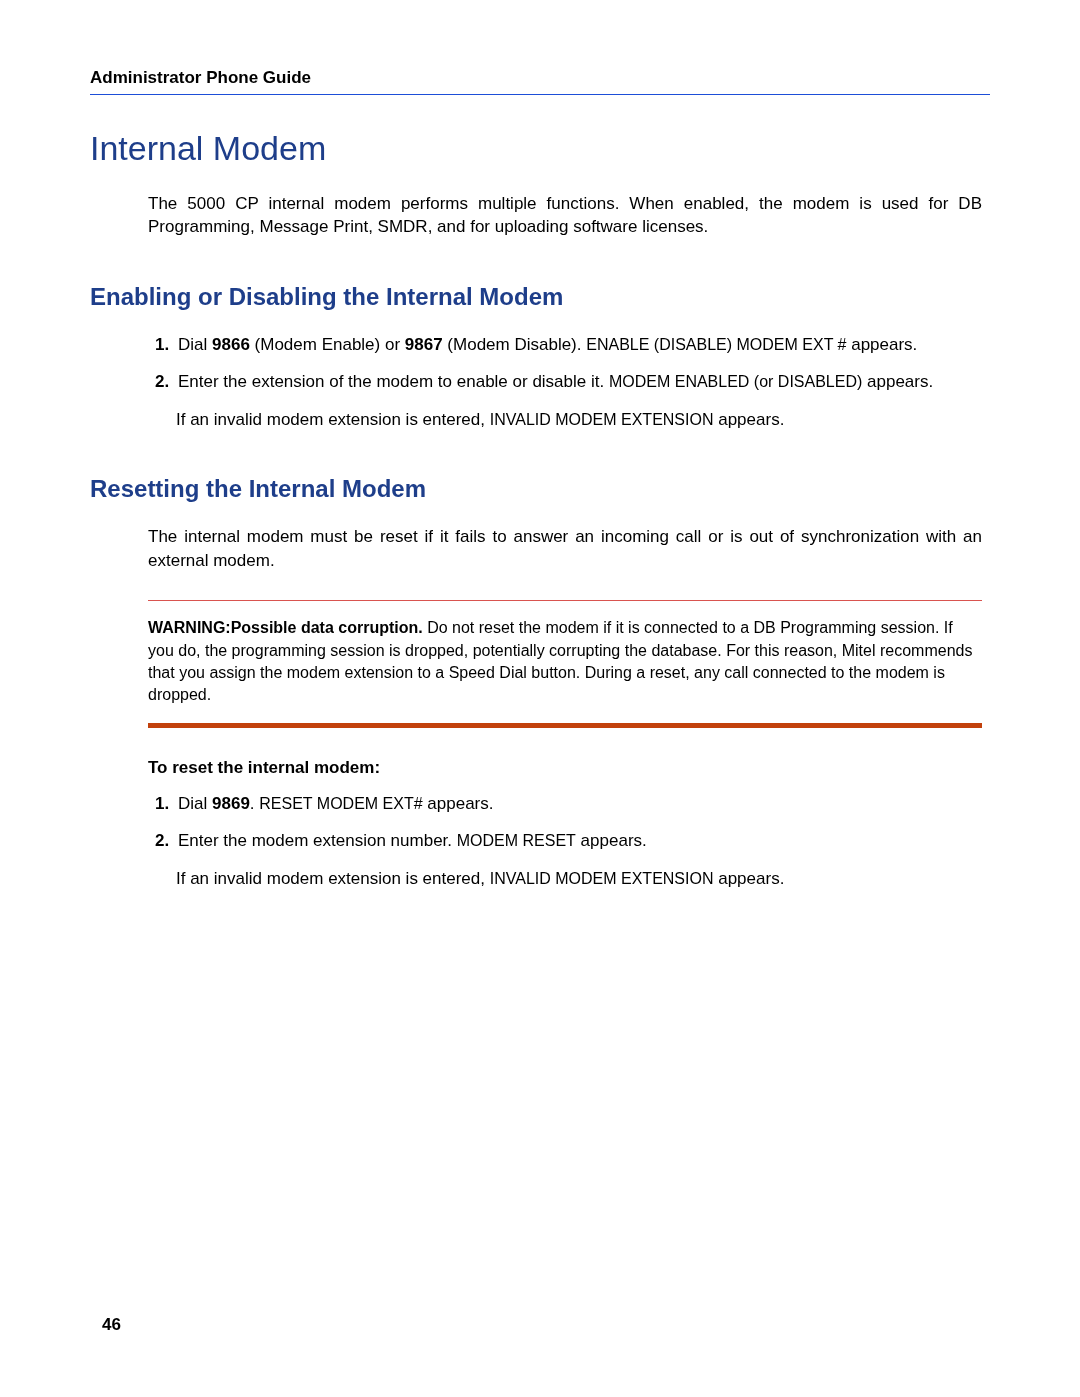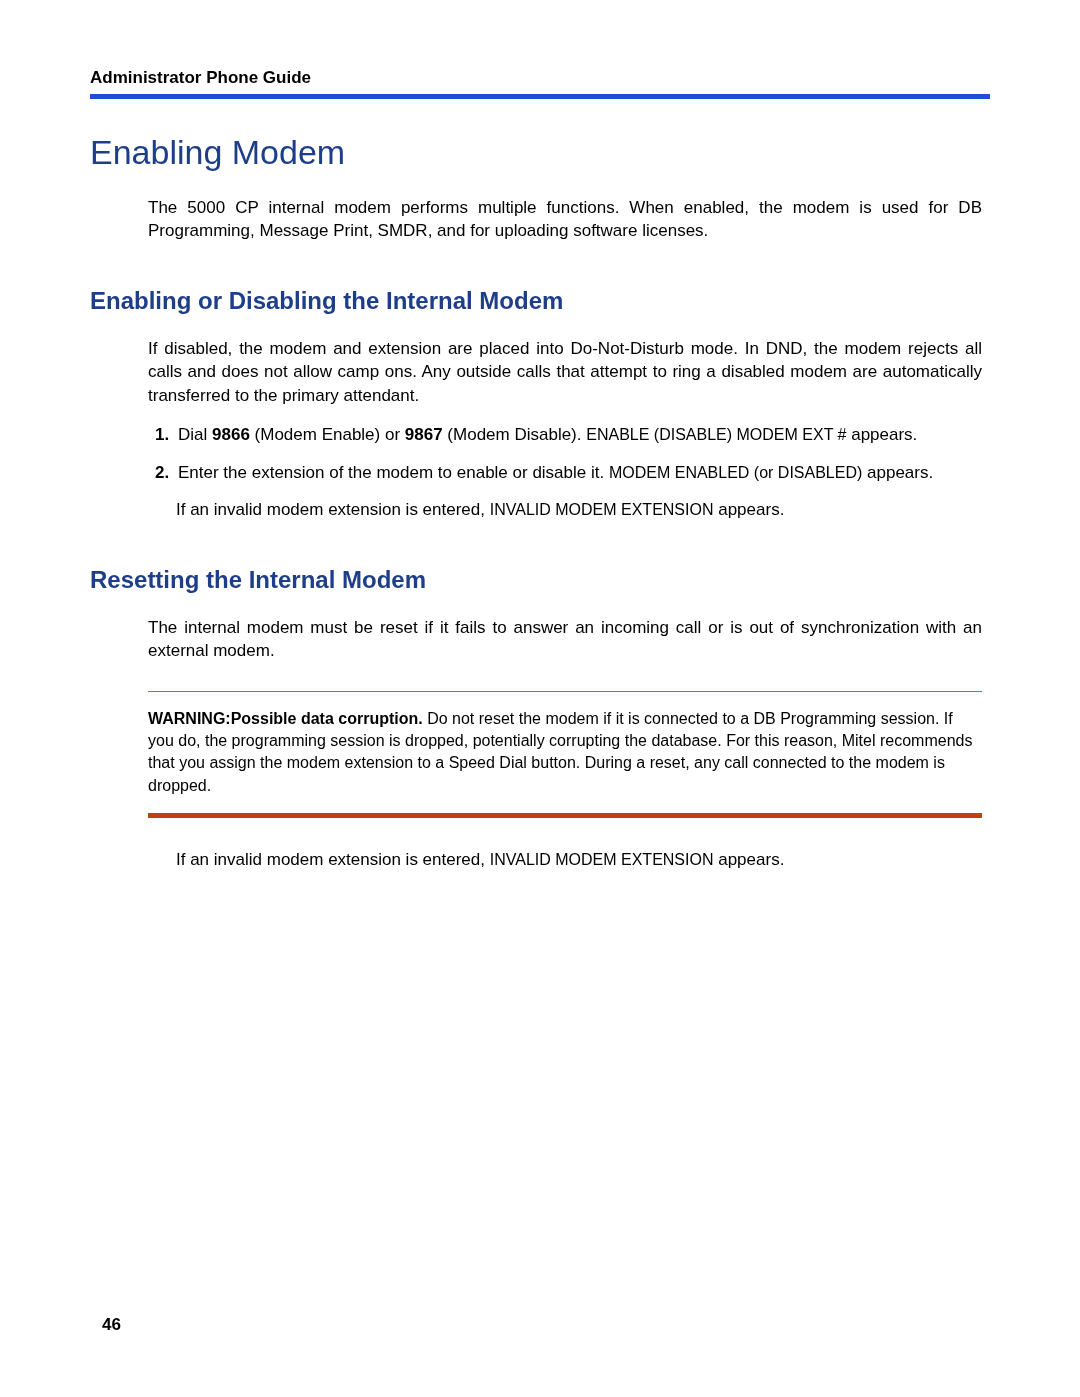--- a/index.html
+++ b/index.html
@@ -12,21 +12,21 @@
     width: 1080px;
     height: 1397px;
     position: relative;
     box-sizing: border-box;
     padding: 68px 90px 0 90px;
   }
   .running-head {
     font-size: 17px;
     font-weight: bold;
     padding-bottom: 6px;
-    border-bottom: 5px solid #1d4ed8;
+    border-bottom: 1px solid #1d4ed8;
     margin-bottom: 34px;
   }
   h1.section-title {
     font-size: 34px;
     font-weight: 400;
     color: #1e3e8a;
     margin: 0 0 24px 0;
   }
   h2.subsection-title {
     font-size: 24px;
@@ -89,30 +89,29 @@
     font-weight: bold;
   }
 </style>
 </head>
 <body>
 
 <div class="page">
 
   <div class="running-head">Administrator Phone Guide</div>
 
-  <h1 class="section-title">Enabling Modem</h1>
+  <h1 class="section-title">Internal Modem</h1>
 
   <div class="body-block">
     <p class="body">The 5000 CP internal modem performs multiple functions. When enabled, the modem is used for DB Programming, Message Print, SMDR, and for uploading software licenses.</p>
   </div>
 
   <h2 class="subsection-title">Enabling or Disabling the Internal Modem</h2>
 
   <div class="body-block">
-    <p class="body">If disabled, the modem and extension are placed into Do-Not-Disturb mode. In DND, the modem rejects all calls and does not allow camp ons. Any outside calls that attempt to ring a disabled modem are automatically transferred to the primary attendant.</p>
 
 
     <ol class="steps">
       <li>
         <span>Dial </span><span class="num-bold">9866</span><span> (Modem Enable) or </span><span class="num-bold">9867</span><span> (Modem Disable). </span><span class="small-caps">ENABLE (DISABLE) MODEM EXT #</span><span> appears.</span>
       </li>
       <li>
         <span>Enter the extension of the modem to enable or disable it. </span><span class="small-caps">MODEM ENABLED (or DISABLED)</span><span> appears.</span>
       </li>
     </ol>
@@ -124,21 +123,30 @@
 
   <h2 class="subsection-title">Resetting the Internal Modem</h2>
 
   <div class="body-block">
     <p class="body" style="text-align:justify;">The internal modem must be reset if it fails to answer an incoming call or is out of synchronization with an external modem.</p>
 
     <div class="warning-box">
       <span class="lead">WARNING:Possible data corruption.</span><span> Do not reset the modem if it is connected to a DB Programming session. If you do, the programming session is dropped, potentially corrupting the database. For this reason, Mitel recommends that you assign the modem extension to a Speed Dial button. During a reset, any call connected to the modem is dropped.</span>
     </div>
 
+    <p class="instr-head">To reset the internal modem:</p>
 
+    <ol class="steps">
+      <li>
+        <span>Dial </span><span class="num-bold">9869</span><span>. </span><span class="small-caps">RESET MODEM EXT#</span><span> appears.</span>
+      </li>
+      <li>
+        <span>Enter the modem extension number. </span><span class="small-caps">MODEM RESET</span><span> appears.</span>
+      </li>
+    </ol>
 
     <p class="after-list">
       <span>If an invalid modem extension is entered, </span><span class="small-caps">INVALID MODEM EXTENSION</span><span> appears.</span>
     </p>
   </div>
 
   <div class="page-number">46</div>
 </div>
 
 </body></html>

